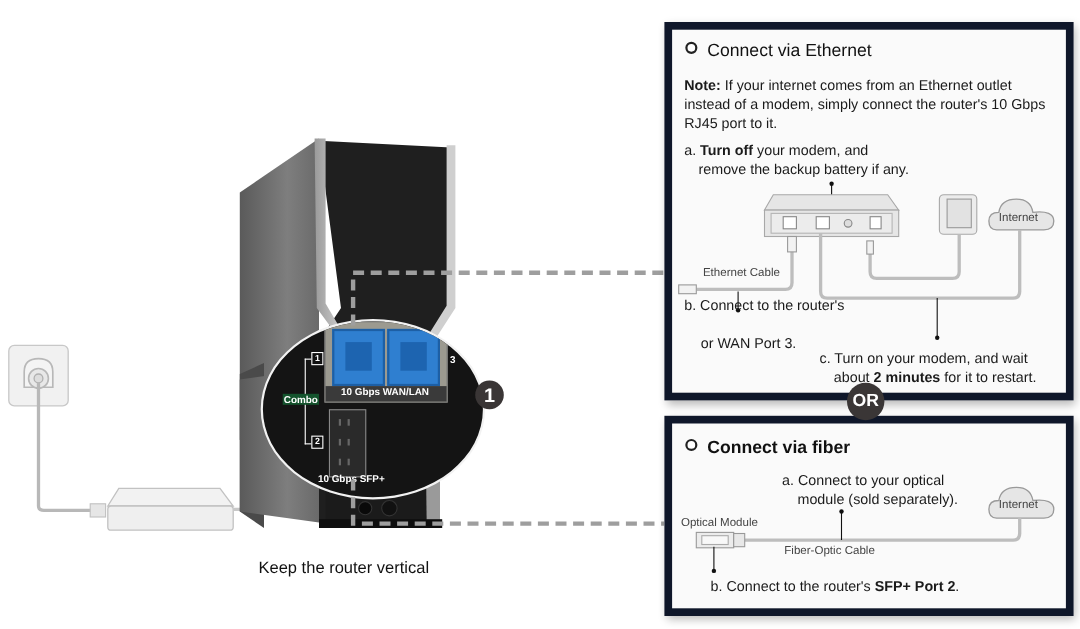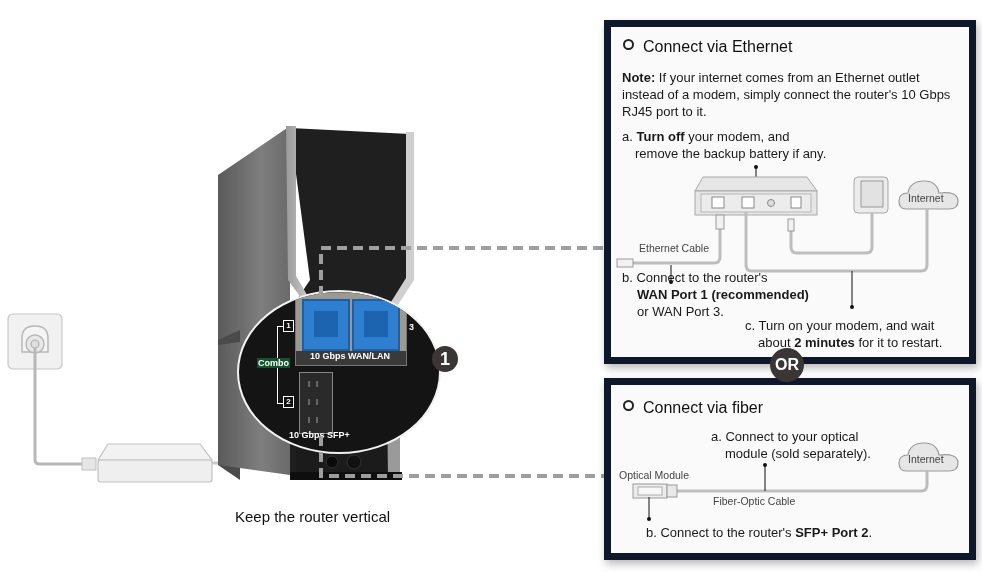--- a/index.html
+++ b/index.html
@@ -156,31 +156,30 @@
 
     <line x1="60" y1="108" x2="60" y2="125" stroke="#111" stroke-width="1"></line>
     <circle cx="60" cy="125" r="2" fill="#111"></circle>
     <line x1="241" y1="114" x2="241" y2="150" stroke="#111" stroke-width="1"></line>
     <circle cx="241" cy="150" r="2" fill="#111"></circle>
   </svg>
   <div class="small" style="left:297px;top:165px;">Internet</div>
   <div class="small" style="left:28px;top:215px;">Ethernet Cable</div>
 
   <div class="txt" style="left:11px;top:242px;">b. Connect to the router's</div>
-  <div class="txt" style="left:26px;top:259px;"><b>WAN Port 1 (recommended)</b></div>
   <div class="txt" style="left:26px;top:276px;">or WAN Port 3.</div>
 
   <div class="txt" style="left:134px;top:290px;">c. Turn on your modem, and wait</div>
   <div class="txt" style="left:147px;top:307px;"><span>about </span><b>2 minutes</b><span> for it to restart.</span></div>
 </div>
 
 <div class="badge" style="left:770px;top:348px;width:34px;height:34px;line-height:34px;font-size:16px;z-index:2;">OR</div>
 
 <div class="panel" style="left:604px;top:378px;width:358px;height:168px;">
-  <div class="ptitle" style="left:12px;top:14px;">
+  <div class="ptitle" style="left:12px;top:14px;font-weight:bold;">
     <span class="bullet"></span><span>Connect via fiber</span>
   </div>
   <div class="txt" style="left:100px;top:43px;">a. Connect to your optical</div>
   <div class="txt" style="left:114px;top:60px;">module (sold separately).</div>
 
   <svg width="358" height="140" style="left:0;top:0;">
     <g>
       <path d="M295 86 Q288 86 288 78 Q288 70 297 70 Q299 58 313 58 Q326 58 328 70 Q347 68 347 78 Q347 86 338 86 Z" fill="#e6e6e6" stroke="#9a9a9a" stroke-width="1.2"></path>
     </g>
     <path d="M66 106 L310 106 Q316 106 316 100 L316 86" fill="none" stroke="#bdbdbd" stroke-width="3"></path>

